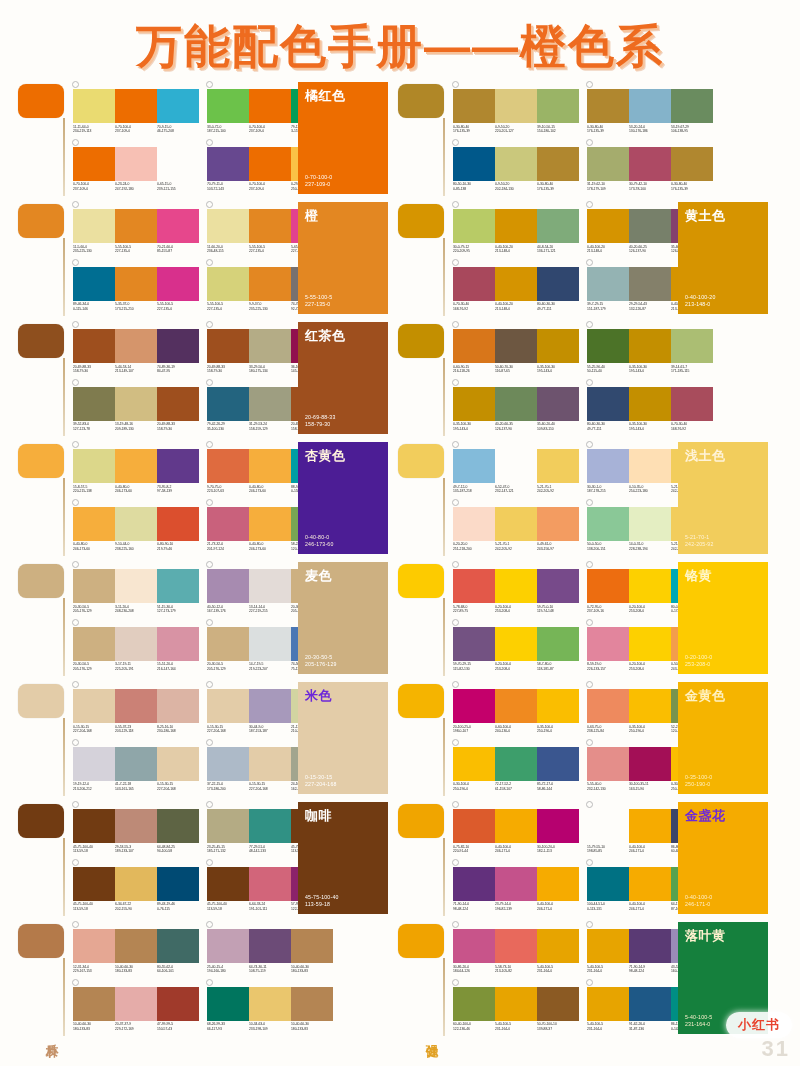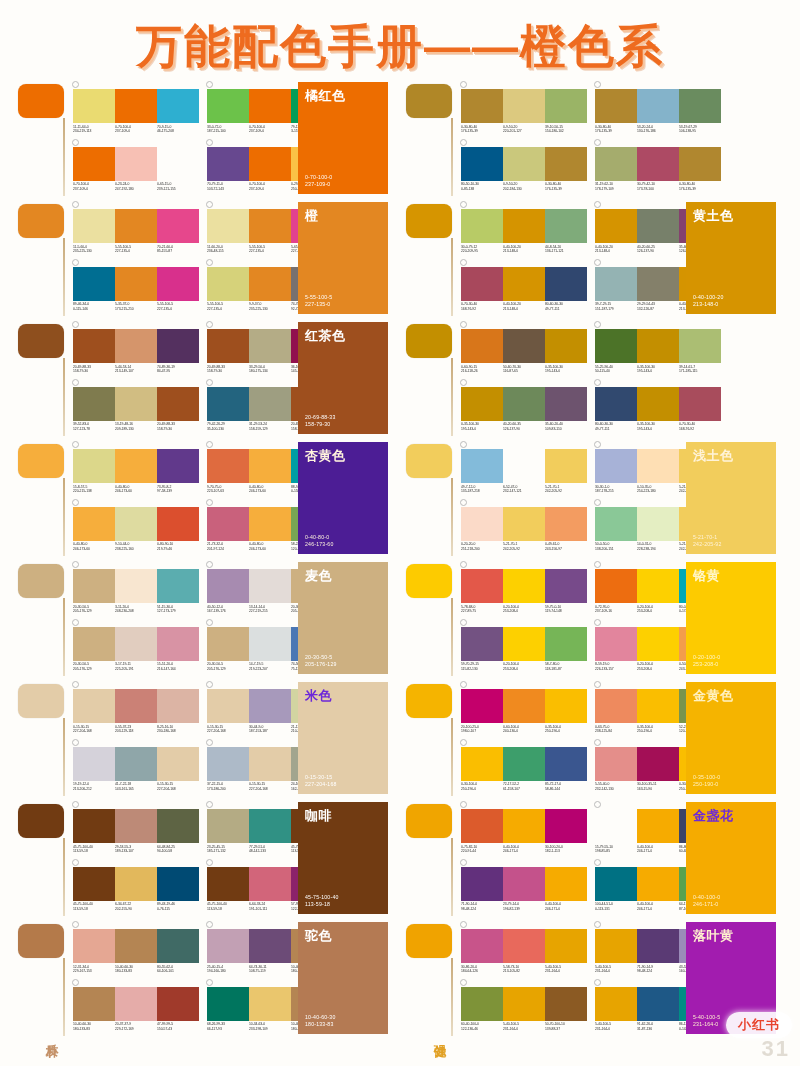--- a/index.html
+++ b/index.html
@@ -24,21 +24,21 @@
     letter-spacing: 2px;
     color: #EE6B1F;
     text-shadow: 2px 2px 0 #F7C39B, 3px 3px 0 rgba(200,90,20,.25);
     white-space: nowrap;
   }
 
   
   .grid {
     display: grid;
     grid-template-columns: 380px 380px;
-    column-gap: 8px;
+    column-gap: 0px;
     padding: 0 10px;
   }
   .block {
     display: grid;
     grid-template-columns: 58px 152px 152px 0px;
     height: 120px;
     position: relative;
     padding-top: 4px;
   }
   
@@ -1738,27 +1738,20 @@
                 <b>10-34-63-0</b>
                 <b>233-198-109</b>
               </span>
               <span>
                 <b>10-40-60-30</b>
                 <b>180-133-83</b>
               </span>
             </div>
           </div>
         </div>
-        <div class="named" style="background: rgb(180, 122, 83);">
-          <div class="nm" style="color: rgb(255, 255, 255);">驼色</div>
-          <div class="nv" style="color: rgb(255, 255, 255);">
-            <b>10-40-60-30</b>
-            <b>180-133-83</b>
-          </div>
-        </div>
       </div>
       <div class="block">
         <div class="chip-col">
           <div class="chip" style="background: rgb(240, 163, 0);"></div>
           <div class="chip-stem"></div>
           <div class="mood" style="color: rgb(225, 160, 35);">强健</div>
         </div>
         <div class="combos">
           <div class="combo">
             <div class="num"></div>
@@ -1844,21 +1837,21 @@
                 <b>91-62-26-0</b>
                 <b>31-87-136</b>
               </span>
               <span>
                 <b>86-13-54-0</b>
                 <b>0-142-132</b>
               </span>
             </div>
           </div>
         </div>
-        <div class="named" style="background: #a21caf;">
+        <div class="named" style="background: #15803d;">
           <div class="nm" style="color: rgb(255, 241, 207);">落叶黄</div>
           <div class="nv" style="color: rgb(255, 241, 207);">
             <b>5-40-100-5</b>
             <b>231-164-0</b>
           </div>
         </div>
       </div>
     </div>
 
   <div class="watermark">

